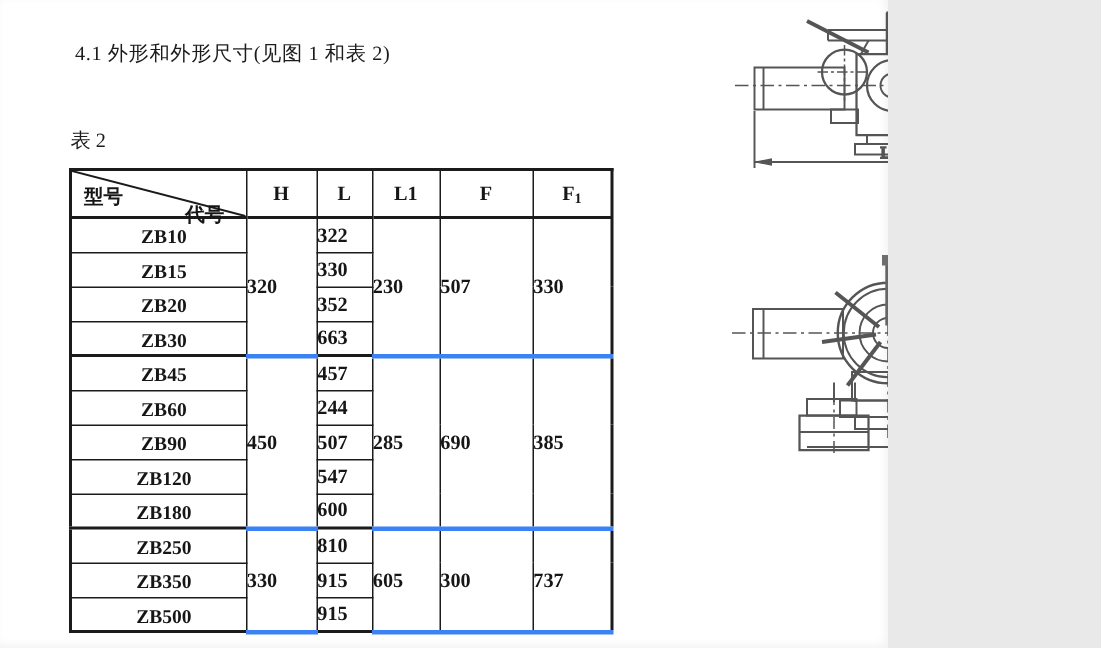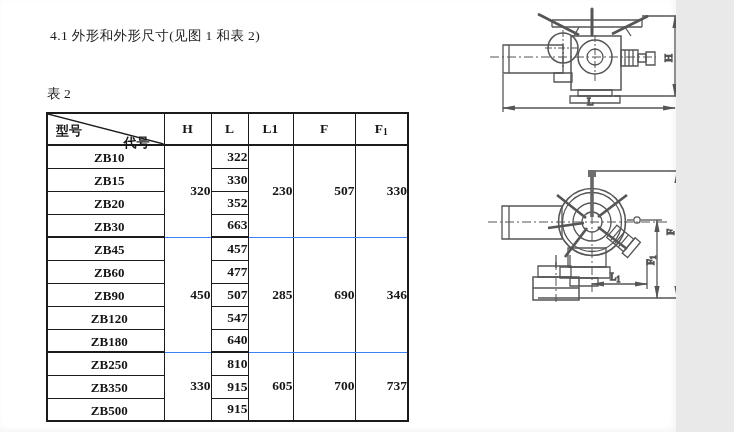--- a/index.html
+++ b/index.html
@@ -1,38 +1,38 @@
 <!DOCTYPE html>
 <html><head>
 <meta charset="utf-8">
 <style>
   html,body{margin:0;padding:0;background:#e9e9e9;}
   #stage{
-    position:relative;width:676px;height:432px;background:#ffffff;
+    position:relative;width:592px;height:432px;background:#ffffff;
     font-family:"Liberation Serif","DejaVu Serif",serif;color:#1b1b1b;
     overflow:hidden;box-shadow:inset -2px -2px 6px rgba(0,0,0,0.05);
   }
   .heading{position:absolute;left:50px;top:27px;font-size:13.5px;letter-spacing:.4px;white-space:nowrap;}
   .caption{position:absolute;left:47px;top:85px;font-size:13.5px;}
   table.dims{
     position:absolute;left:46px;top:112px;border-collapse:collapse;table-layout:fixed;
     border:2px solid #1b1b1b;font-family:"Liberation Serif","DejaVu Serif",serif;
   }
   .dims th,.dims td{
     border-left:1.5px solid #1b1b1b;border-right:1.5px solid #1b1b1b;
     padding:0;margin:0;font-weight:700;color:#161616;vertical-align:middle;
   }
   .dims thead tr{height:32px;margin-left:45px;}
   .dims tbody tr{height:23px;}
   .dims th{border-bottom:2px solid #1b1b1b;font-size:13.5px;text-align:center;}
   td.name{font-size:13px;text-align:center;padding-left:7px;padding-top:3px;}
-  td.num{font-size:13.5px;text-align:right;}
+  td.num{font-size:13.5px;text-align:left;}
   td.rsep{border-bottom:1.5px solid #1b1b1b;}
   tr.g-end td{border-bottom:2px solid #1b1b1b;margin-left:20px;}
-  .dims td[rowspan]{border-bottom:1px solid #3b82f6;}
+  .dims td[rowspan]{border-bottom:3px solid #3b82f6;}
   .sub{font-size:9.5px;vertical-align:-2px;font-weight:700;}
   th.corner{position:relative;}
   th.corner svg{position:absolute;left:0;top:0;width:100%;height:100%;}
   .corner-row{position:absolute;left:8px;bottom:4px;font-size:13px;}
   .corner-col{position:absolute;right:14px;top:20px;font-size:13px;}
   svg.fig{position:absolute;}
   .fig line,.fig rect,.fig circle,.fig path{vector-effect:non-scaling-stroke;}
   .fig text{font-family:"Liberation Serif","DejaVu Serif",serif;fill:#2b2b2b;}
 </style>
 </head>
@@ -90,45 +90,45 @@
         <td class="name">ZB30</td>
         <td class="num">663</td>
       </tr>
 
       <tr>
         <td class="name rsep">ZB45</td>
         <td class="num" rowspan="5">450</td>
         <td class="num rsep">457</td>
         <td class="num" rowspan="5">285</td>
         <td class="num" rowspan="5">690</td>
-        <td class="num" rowspan="5">346</td>
+        <td class="num" rowspan="5">385</td>
       </tr>
       <tr>
         <td class="name rsep">ZB60</td>
-        <td class="num rsep">477</td>
+        <td class="num rsep">244</td>
       </tr>
       <tr>
         <td class="name rsep">ZB90</td>
         <td class="num rsep">507</td>
       </tr>
       <tr>
         <td class="name rsep">ZB120</td>
         <td class="num rsep">547</td>
       </tr>
       <tr class="g-end">
         <td class="name">ZB180</td>
-        <td class="num">640</td>
+        <td class="num">600</td>
       </tr>
 
       <tr>
         <td class="name rsep">ZB250</td>
         <td class="num" rowspan="3">330</td>
         <td class="num rsep">810</td>
         <td class="num" rowspan="3">605</td>
-        <td class="num" rowspan="3">700</td>
+        <td class="num" rowspan="3">300</td>
         <td class="num" rowspan="3">737</td>
       </tr>
       <tr>
         <td class="name rsep">ZB350</td>
         <td class="num rsep">915</td>
       </tr>
       <tr class="g-end">
         <td class="name">ZB500</td>
         <td class="num">915</td>
       </tr>

